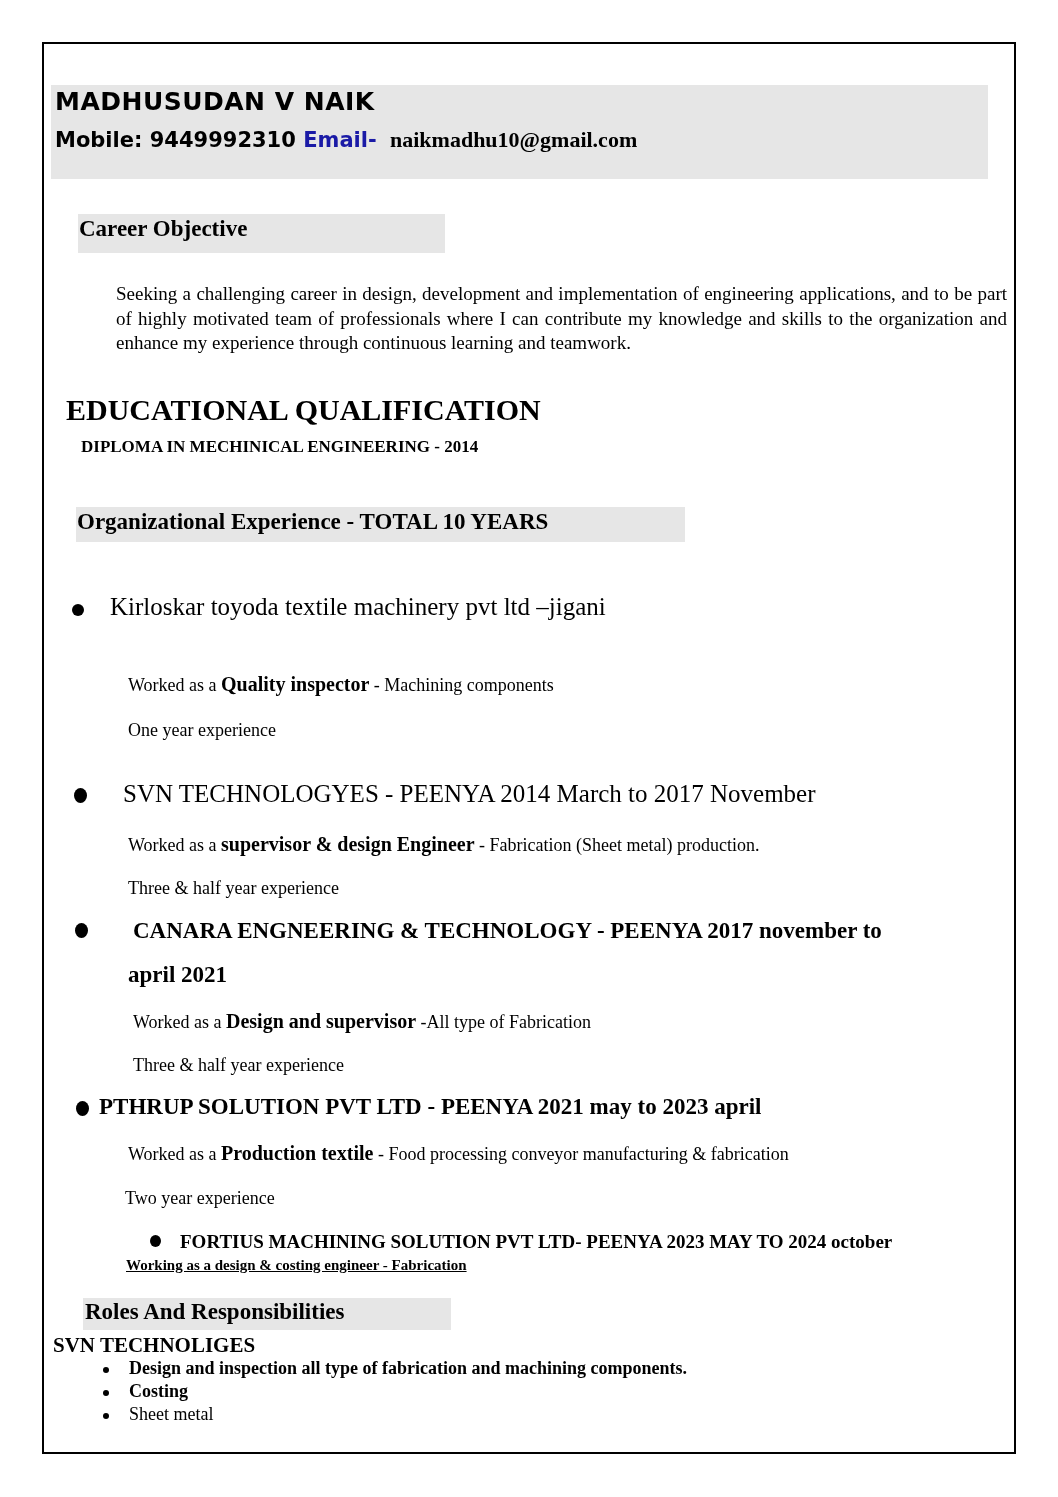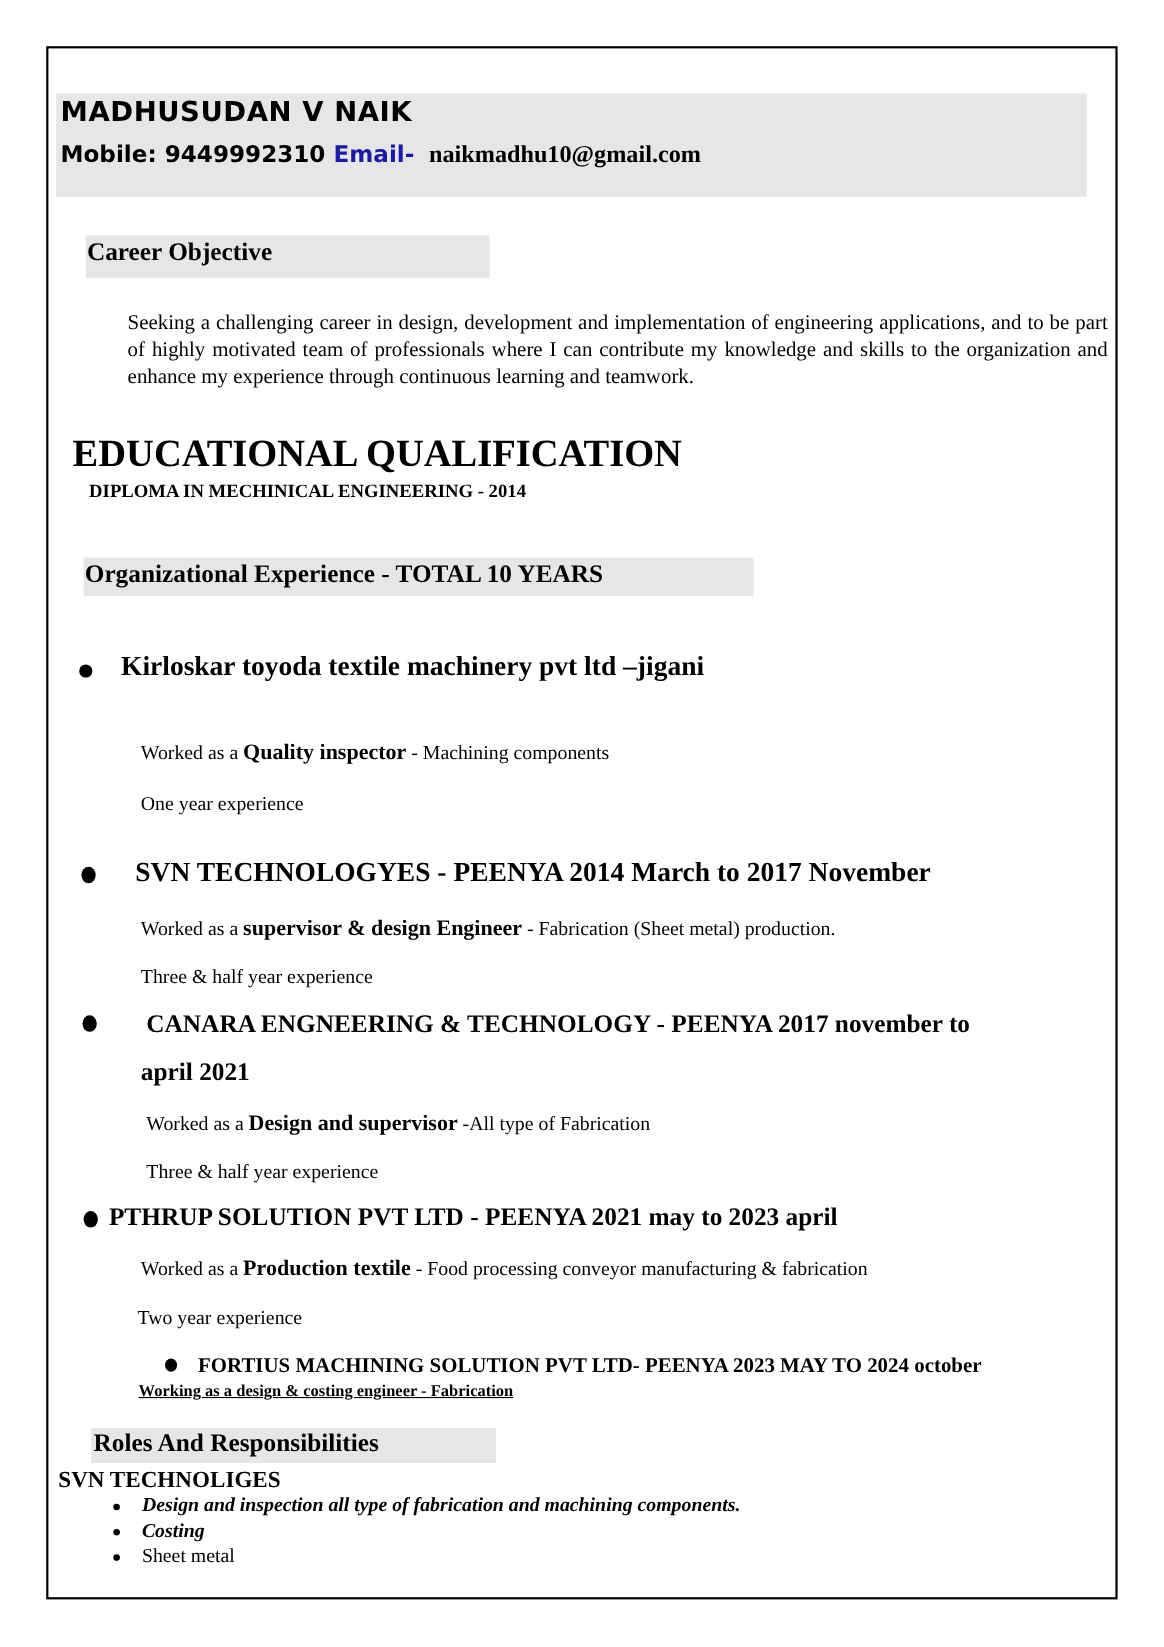--- a/index.html
+++ b/index.html
@@ -31,38 +31,38 @@
   .section-bar {
     position: absolute; background: #e6e6e6; height: 39px;
   }
   .section-title { font-weight: bold; font-size: 23px; }
 
   .objective {
     position: absolute; left: 116px; top: 282px; width: 891px;
     font-size: 19px; line-height: 24.5px; text-align: justify;
   }
 
-  .edu-title { left: 66px; top: 393px; font-weight: bold; font-size: 35px; }
+  .edu-title { left: 66px; top: 393px; font-weight: bold; font-size: 30px; }
   .edu-item { left: 81px; top: 437px; font-weight: bold; font-size: 17px; }
 
   .bullet {
     position: absolute; width: 12px; height: 12px; border-radius: 50%; background: #000;
   }
   .bullet.big { width: 13px; height: 15px; }
 
-  .company { font-weight: bold; font-size: 25px; }
+  .company { font-weight: normal; font-size: 25px; }
   .company-sm { font-weight: bold; font-size: 21px; }
   .detail { font-size: 18px; }
   .detail b { font-weight: bold; font-size: 20px; }
 
   .fortius-sub { font-weight: bold; font-size: 15px; text-decoration: underline; }
 
   .roles-company { left: 53px; top: 1333px; font-weight: bold; font-size: 21px; }
   .role-item { font-size: 18px; }
-  .role-item.bold { font-weight: bold; font-style: italic; }
+  .role-item.bold { font-weight: bold; }
   .small-bullet { position: absolute; width: 6px; height: 6px; border-radius: 50%; background: #000; }
 </style>
 </head>
 <body>
 
 <div class="page-border"></div>
 
 <div class="header-box"></div>
 <div class="abs name">MADHUSUDAN V NAIK</div>
 <div class="abs contact">

